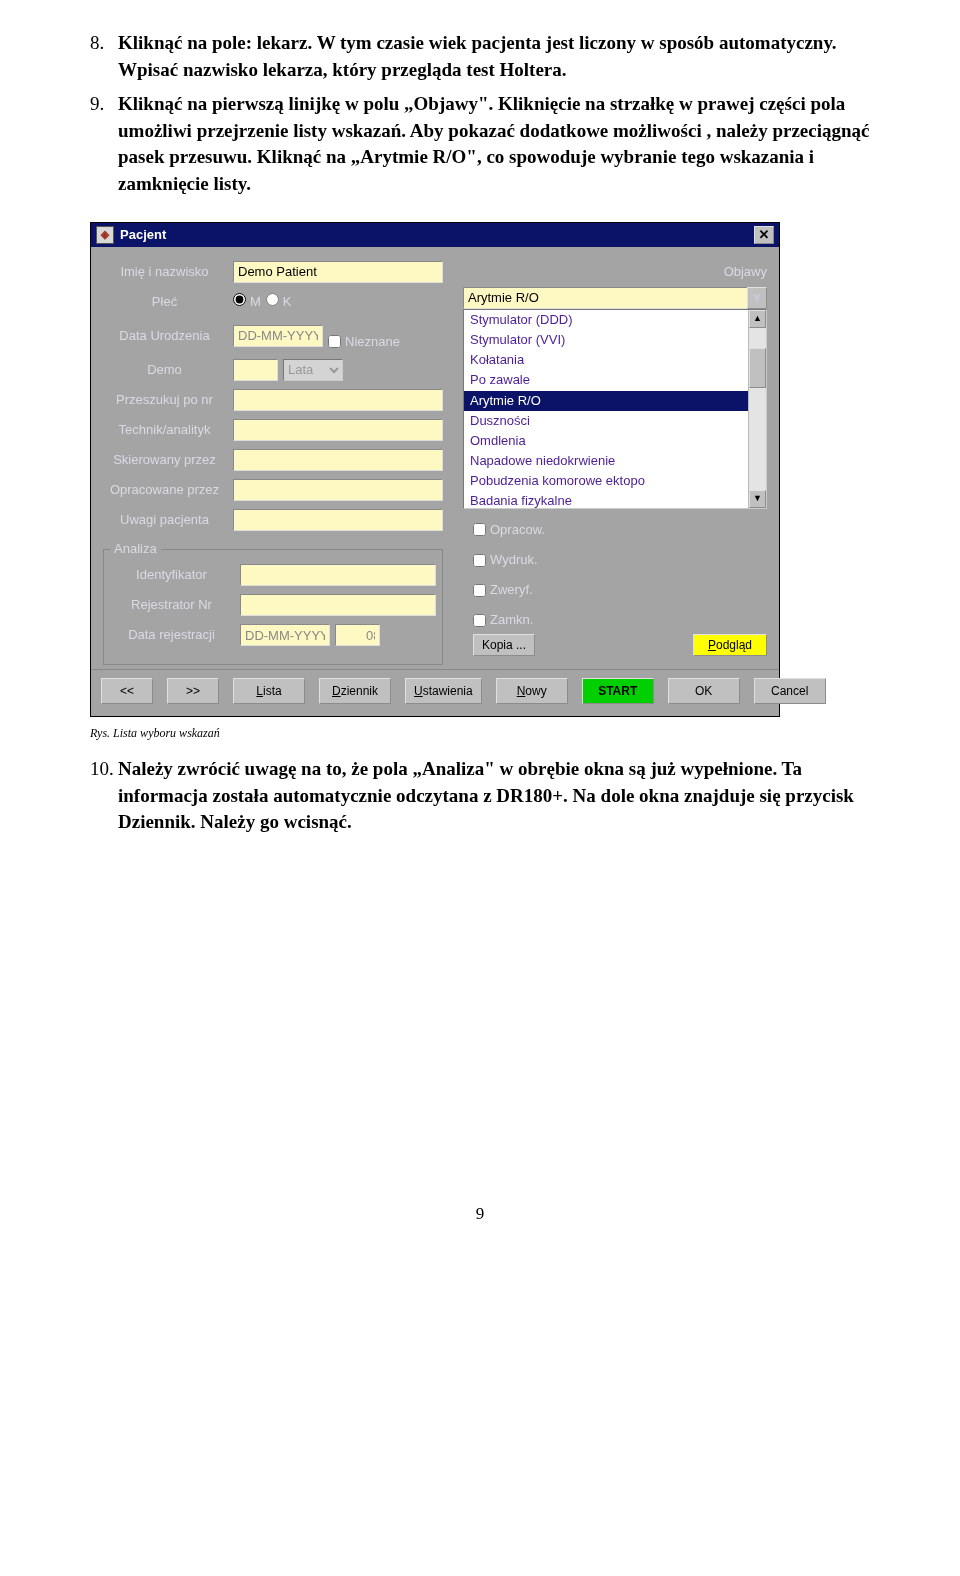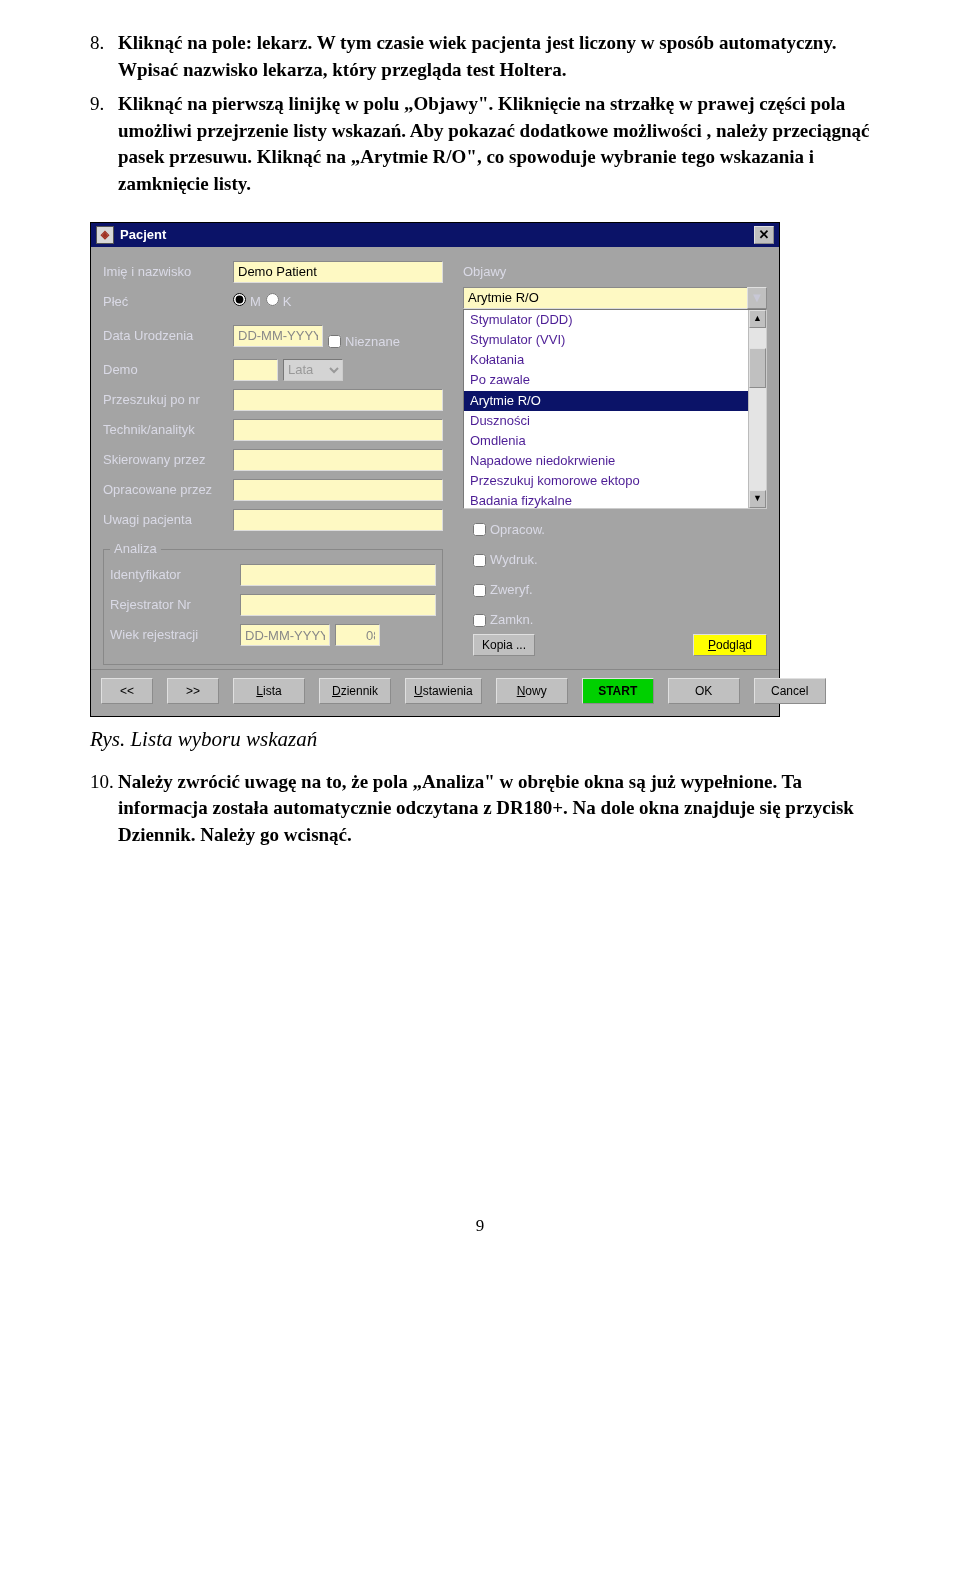--- a/index.html
+++ b/index.html
@@ -18,21 +18,21 @@
     display: flex;
     margin-bottom: 2px;
   }
   ol.numbered li .num {
     width: 28px;
     flex-shrink: 0;
   }
   ol.numbered li .txt { flex: 1; font-weight: bold; }
   .caption {
     font-style: italic;
-    font-size: 21px;
+    font-size: 12px;
     margin: 8px 0 14px 0;
   }
   .page-num {
     text-align: center;
     font-size: 17px;
     margin-top: 360px;
   }
   
   .dialog-wrap {
     margin: 18px 0 8px 0;
@@ -88,21 +88,21 @@
   .col-left { width: 340px; }
   .col-right { flex: 1; position: relative; }
   .row {
     display: flex;
     align-items: center;
     margin-bottom: 8px;
     min-height: 22px;
   }
   .row .lbl {
     width: 130px;
-    text-align: left;
+    text-align: center;
     padding-right: 7px;
     color: #dadae6;
     font-size: 13px;
   }
   .row .ctrl { flex: 1; display: flex; gap: 5px; align-items: center; }
   input.text {
     background: #fef9c3;
     border: 1px inset #ddd;
     color: #000;
     font-size: 13px;
@@ -338,48 +338,48 @@
                 <input class="text" style="">
               </div>
           </div>
           <div class="row">
             <div class="lbl">Rejestrator Nr</div>
             <div class="ctrl">
                 <input class="text" style="">
               </div>
           </div>
           <div class="row">
-            <div class="lbl">Wiek rejestracji</div>
+            <div class="lbl">Data rejestracji</div>
             <div class="ctrl">
               <input class="text short grey" value="DD-MM-YYYY" style="">
               <input class="text tiny grey" value="08:00" style="">
             </div>
           </div>
         </fieldset>
       </div>
 
       <div class="col-right">
-        <div class="row" style="margin-bottom:4px;">
+        <div class="row" style="margin-bottom:4px;justify-content:flex-end;">
           <div class="lbl" style="width:auto;text-align:left;padding-right:0;">Objawy</div>
         </div>
         <div class="combo">
           <input class="text" value="Arytmie R/O" style="">
           <div class="drop">▼</div>
         </div>
         <div class="listbox">
           <div class="list-inner" id="list-inner">
               <div class="list-item">Stymulator (DDD)</div>
               <div class="list-item">Stymulator (VVI)</div>
               <div class="list-item">Kołatania</div>
               <div class="list-item">Po zawale</div>
               <div class="list-item selected">Arytmie R/O</div>
               <div class="list-item">Duszności</div>
               <div class="list-item">Omdlenia</div>
               <div class="list-item">Napadowe niedokrwienie</div>
-              <div class="list-item">Przeszukuj komorowe ektopo</div>
+              <div class="list-item">Pobudzenia komorowe ektopo</div>
               <div class="list-item">Badania fizykalne</div>
             </div>
           <div class="scrollbar">
             <div class="sbtn">▲</div>
             <div class="strack">
                 <div class="sthumb"></div>
               </div>
             <div class="sbtn">▼</div>
           </div>
         </div>

